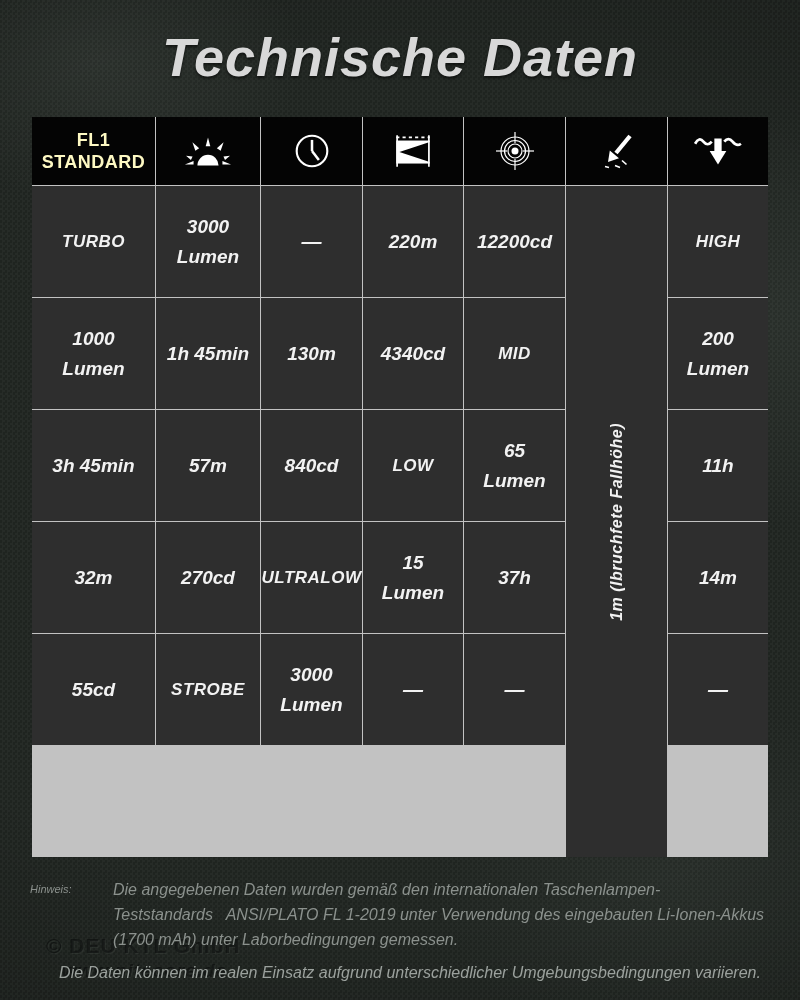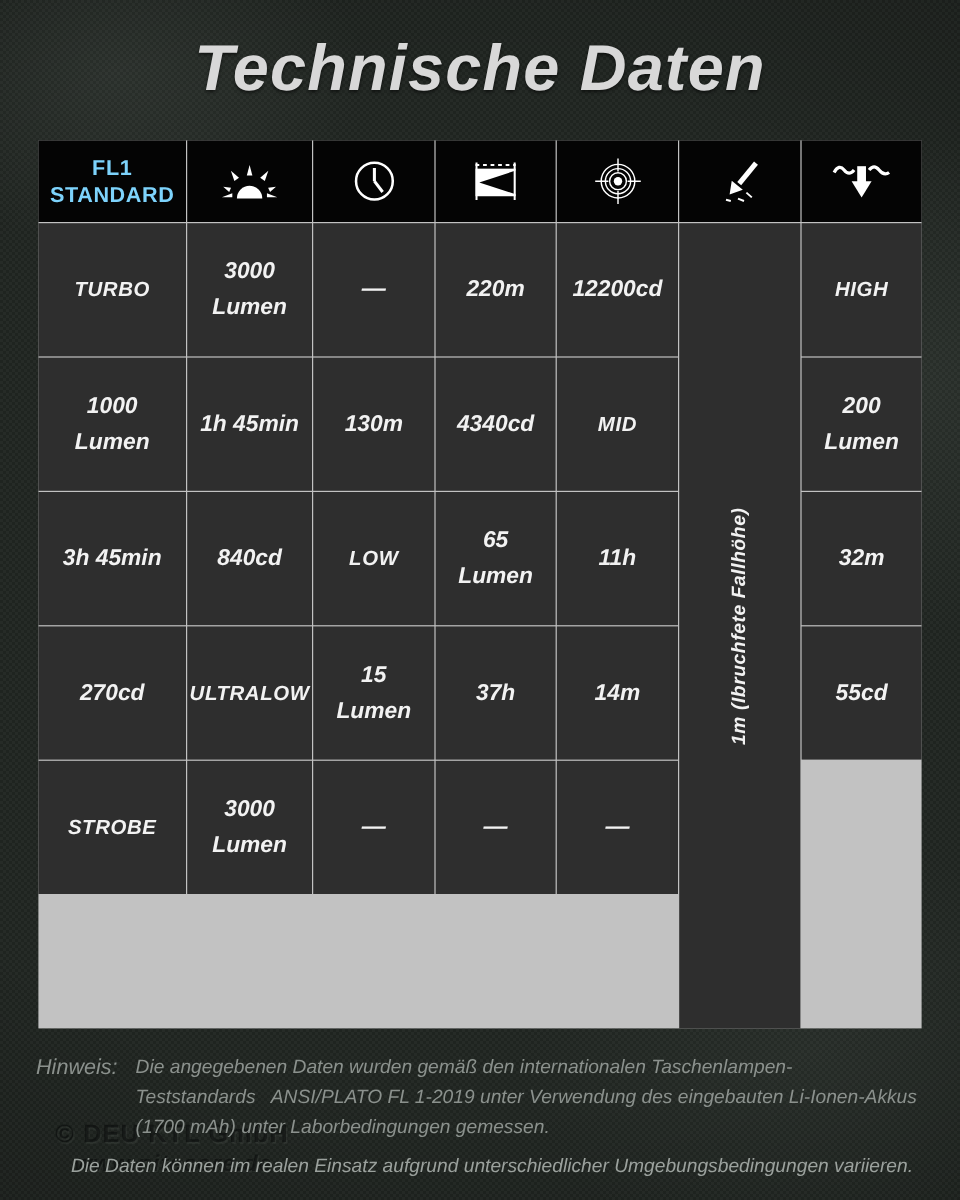--- a/index.html
+++ b/index.html
@@ -25,40 +25,40 @@
   .spec-table {
     position:absolute; left:32px; top:117px;
     display:grid;
     grid-template-columns:123px 104px 101px 100px 101px 101px 100px;
     grid-template-rows:68px repeat(6, 111px);
     gap:1px;
     background:#c2c2c2;
     width:736px;
   }
   .cell { display:flex; flex-direction:column; align-items:center; justify-content:center; text-align:center; }
-  .hdr  { background:#040404; color:#7dd3fc; }
+  .hdr  { background:#040404; color:#fef9c3; }
   .body { background:#2e2e2e; color:#f2f2f2; }
   .fl1-line { font-size:18px; font-weight:bold; letter-spacing:0.5px; line-height:1.25; }
   .mode { font-size:17px; font-weight:bold; font-style:italic; letter-spacing:0.5px; }
   .val  { font-size:19px; font-weight:bold; font-style:italic; line-height:1.55; }
   .dash { font-size:20px; font-weight:bold; }
   .rotated {
     writing-mode:vertical-rl; transform:rotate(180deg);
     font-size:16px; font-weight:bold; font-style:italic; letter-spacing:0.5px;
   }
   .ip-val { font-size:19px; font-weight:bold; font-style:italic; }
   .impact-cell { grid-column:6; grid-row:2 / span 6; }
   .ip-cell     { grid-column:7; grid-row:2 / span 6; }
   .hdr svg { display:block; }
 
   .footnote {
     position:absolute; left:30px; top:877px; width:740px;
     display:flex; color:#8b918d; font-style:italic; z-index:2;
   }
-  .fn-label { width:83px; flex:none; font-size:18px; line-height:25px; }
+  .fn-label { width:83px; flex:none; font-size:11px; line-height:25px; }
   .fn-lines { font-size:16px; line-height:25px; }
   .fn-line  { white-space:pre; }
   .bottom-note {
     position:absolute; left:30px; top:964px; width:760px;
     color:#9ba19d; font-style:italic; font-size:16px; z-index:2;text-align:center;
   }
   .watermark { position:absolute; z-index:1; font-weight:bold; color:rgba(8,10,9,0.55);
     text-shadow:1px 1px 1px rgba(170,180,170,0.10); }
   .wm1 { left:46px; top:934px; font-size:21px; letter-spacing:1px; }
   .wm2 { left:62px; top:960px; font-size:19px; letter-spacing:1px;font-style:italic; }
@@ -173,20 +173,21 @@
     <div class="cell body val">1h 45min</div>
     <div class="cell body val">130m</div>
     <div class="cell body val">4340cd</div>
 
     <div class="cell body mode">MID</div>
     <div class="cell body">
       <div class="val">200</div>
       <div class="val">Lumen</div>
     </div>
     <div class="cell body val">3h 45min</div>
+    <div class="cell body val">57m</div>
     <div class="cell body val">840cd</div>
 
     <div class="cell body mode">LOW</div>
     <div class="cell body">
       <div class="val">65</div>
       <div class="val">Lumen</div>
     </div>
     <div class="cell body val">11h</div>
     <div class="cell body val">32m</div>
     <div class="cell body val">270cd</div>

